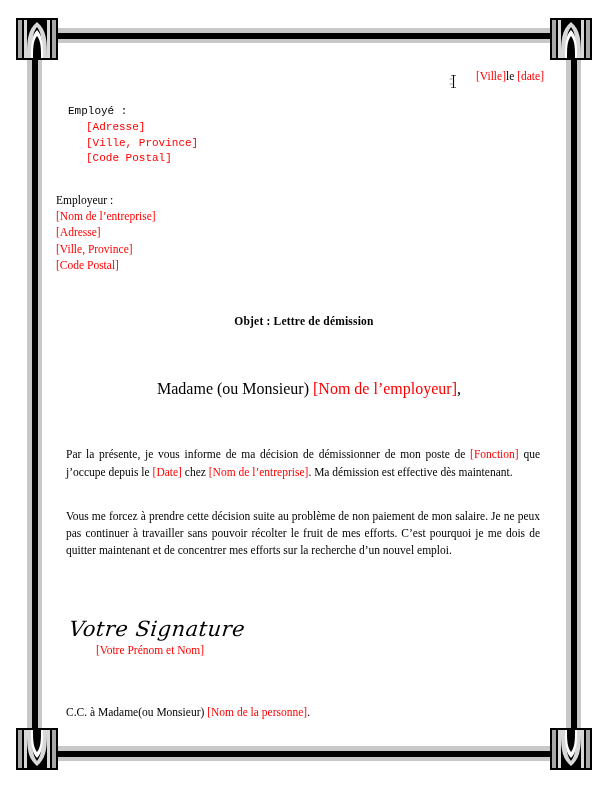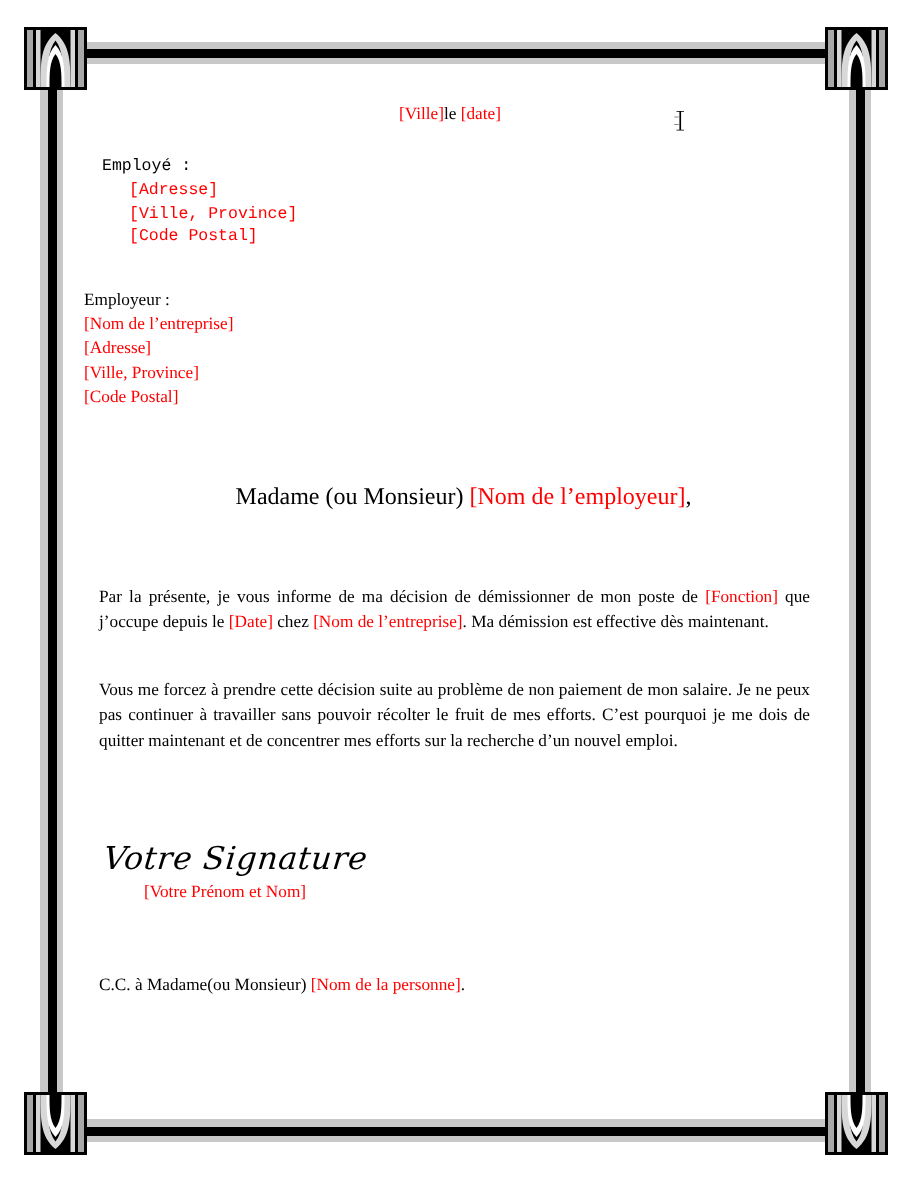--- a/index.html
+++ b/index.html
@@ -77,21 +77,21 @@
     width: 496px;
     height: 680px;
     font-size: 11.5px;
     line-height: 1.42;
   }
 
   .ph { color: #ff0000; }
 
   
   #date-line {
-    text-align: center;
+    text-align: right;
     margin: 18px 8px 0 0;
     font-size: 11.5px;
   }
   
   #text-cursor {
     position: absolute;
     left: 449px;
     top: 74px;
     width: 9px;
     height: 13px;
@@ -253,20 +253,21 @@
     </div>
 
     <div id="employer-block">
       <div>Employeur :</div>
       <div class="ph">[Nom de l’entreprise]</div>
       <div class="ph">[Adresse]</div>
       <div class="ph">[Ville, Province]</div>
       <div class="ph">[Code Postal]</div>
     </div>
 
+    <div id="subject">Objet : Lettre de démission</div>
 
     <div id="salutation">
       <span>Madame (ou Monsieur) </span><span class="ph">[Nom de l’employeur]</span><span>,</span>
     </div>
 
     <div class="para" id="para-1"><span>Par la présente, je vous informe de ma décision de démissionner de mon poste de </span><span class="ph">[Fonction]</span><span> que j’occupe depuis le </span><span class="ph">[Date]</span><span> chez </span><span class="ph">[Nom de l’entreprise]</span><span>.  Ma démission est effective dès maintenant.</span></div>
     <div class="para" id="para-2"><span>Vous me forcez à prendre cette décision suite au problème de non paiement de mon salaire. Je ne peux pas continuer à travailler sans pouvoir récolter le fruit de mes efforts. C’est pourquoi je me dois de quitter maintenant et de concentrer mes efforts sur la recherche d’un nouvel emploi.</span></div>
 
     <div id="signature-block">
       <div id="signature-script">Votre Signature</div>

